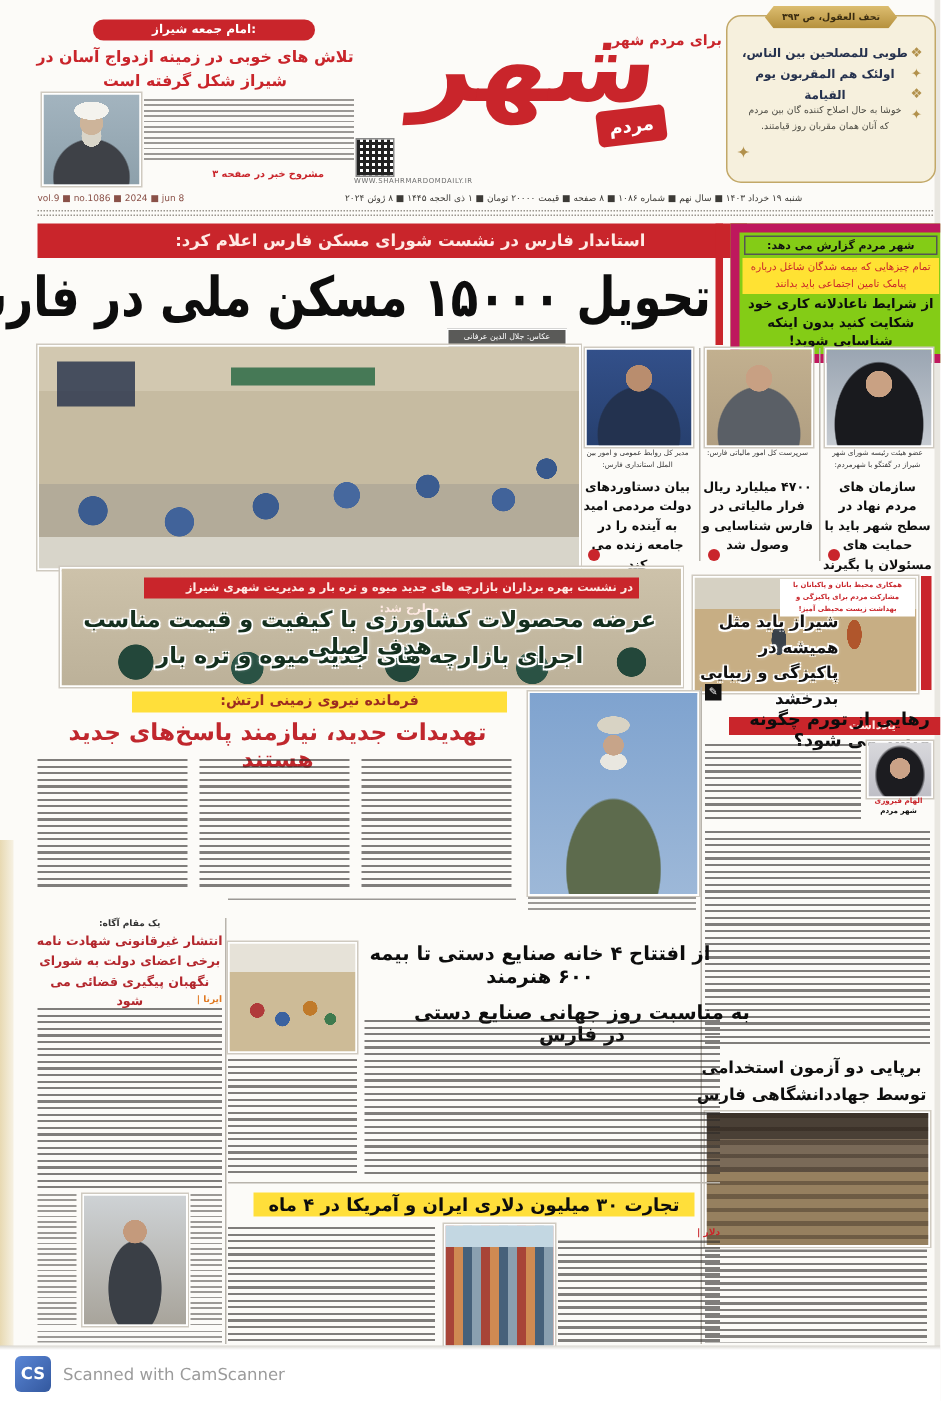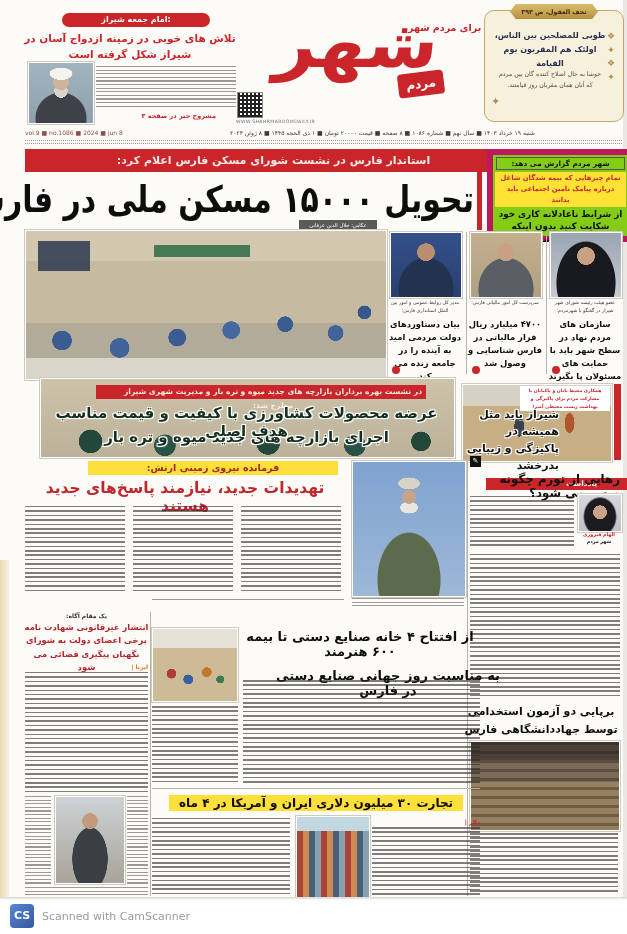--- a/index.html
+++ b/index.html
@@ -70,21 +70,21 @@
   <div class="abs" style="left:25px;top:140px;width:597px;border-top:1px dotted #9a968e;"></div>
   <div class="abs" style="left:25px;top:143px;width:597px;border-top:1px dotted #9a968e;"></div>
 
   <div class="abs redbanner center rtl" style="left:25px;top:149px;width:449px;height:23px;font-size:11px;line-height:23px;">استاندار فارس در نشست شورای مسکن فارس اعلام کرد:</div>
   <div class="abs" style="left:477px;top:149px;width:5px;height:81px;background:#c9252b;"></div>
   <div class="abs rtl center" style="left:25px;top:178px;width:449px;color:#0d0d0d;font-size:30px;font-weight:900;
               transform:scaleY(1.22);transform-origin:top;white-space:nowrap;letter-spacing:-.5px;">تحویل ۱۵۰۰۰ مسکن ملی در فارس طی شهریور</div>
 
   <div class="abs" style="left:487px;top:149px;width:135px;height:81px;border:6px solid #be185d;background:#84cc16;">
     <div class="rtl center" style="margin:2px 3px;border:1px solid #555;font-size:7.3px;font-weight:bold;color:#111;padding:1px 0;">شهر مردم گزارش می دهد:</div>
-    <div class="rtl center" style="margin:0 2px;background:#ffe233;color:#c9252b;font-size:6.8px;font-weight:bold;line-height:1.6;padding:1px 2px;">تمام چیزهایی که بیمه شدگان شاغل درباره پیامک تامین اجتماعی باید بدانند</div>
+    <div class="rtl center" style="margin:0 2px;background:#ffe233;color:#c9252b;font-size:6.8px;font-weight:normal;line-height:1.6;padding:1px 2px;">تمام چیزهایی که بیمه شدگان شاغل درباره پیامک تامین اجتماعی باید بدانند</div>
     <div class="rtl center" style="margin:1px 2px;color:#0d0d0d;font-size:8.8px;font-weight:900;line-height:1.45;">از شرایط ناعادلانه کاری خود شکایت کنید بدون اینکه شناسایی شوید!</div>
   </div>
 
   <div class="abs rtl center" style="left:298px;top:219px;width:78px;height:11px;background:#5a5a58;color:#fff;font-size:5.2px;line-height:11px;border:1px solid #fff;">عکاس: جلال الدین عرفانی</div>
 
   <div class="photo" style="left:25px;top:230px;width:360px;height:148px;background:
       radial-gradient(circle 10px at 10% 74%, #3b5c90 96%, transparent),
       radial-gradient(circle 10px at 26% 79%, #41639a 96%, transparent),
       radial-gradient(circle 9px at 42% 72%, #3b5c90 96%, transparent),
       radial-gradient(circle 9px at 57% 67%, #46689e 96%, transparent),

